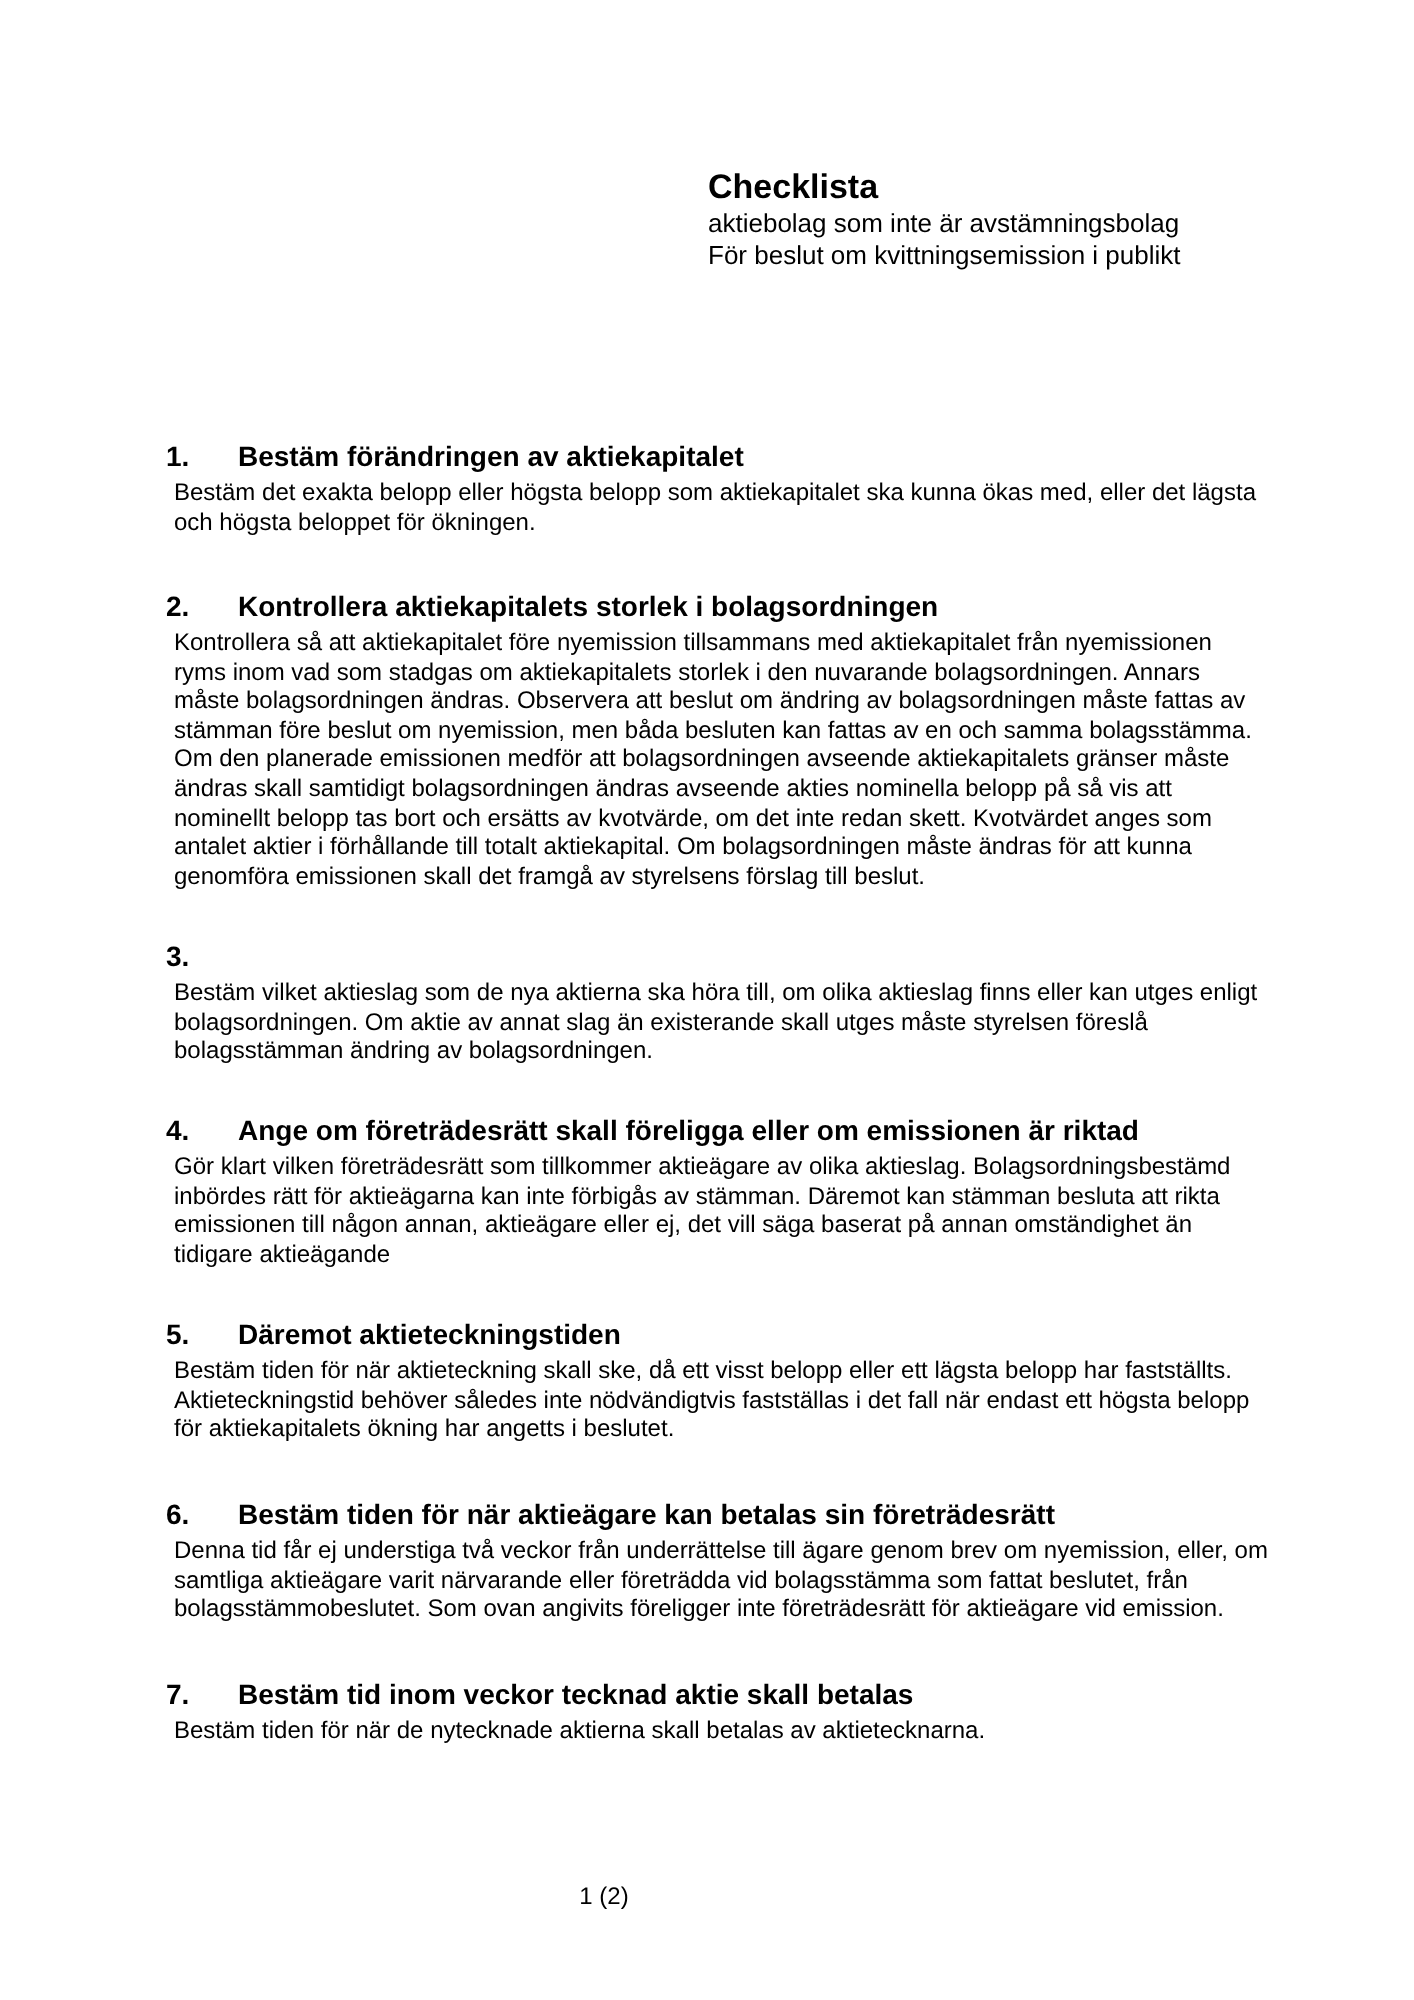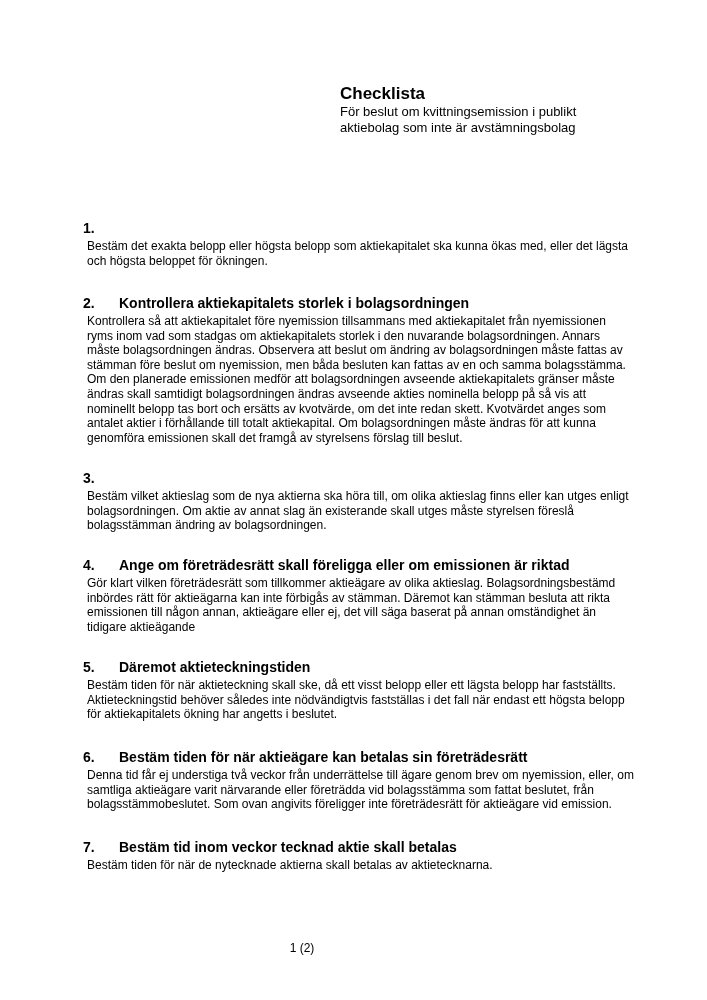--- a/index.html
+++ b/index.html
@@ -11,21 +11,21 @@
   .page{
     position:relative;
     width:707px;
     height:1000px;
     background:#ffffff;
     overflow:hidden;
   }
   
   .doc-header{
     position:absolute;
-    left:340px;
+    left:354px;
     top:84px;
     width:300px;
   }
   .doc-title{
     font-size:17px;
     font-weight:bold;
     line-height:20px;
     letter-spacing:0;
   }
   .doc-subtitle{
@@ -69,27 +69,28 @@
     line-height:14px;
   }
 </style>
 </head>
 <body>
 
 <div class="page">
 
   <div class="doc-header">
     <div class="doc-title">Checklista</div>
+    <div class="doc-subtitle">aktiebolag som inte är avstämningsbolag</div>
     <div class="doc-subtitle">För beslut om kvittningsemission i publikt</div>
-    <div class="doc-subtitle">aktiebolag som inte är avstämningsbolag</div>
   </div>
 
   <div class="section s1">
     <div class="section-heading">
       <span class="section-number">1.</span>
+      <span>Bestäm förändringen av aktiekapitalet</span>
     </div>
     <p class="section-body">Bestäm det exakta belopp eller högsta belopp som aktiekapitalet ska kunna ökas med, eller det lägsta och högsta beloppet för ökningen.</p>
   </div>
 
   <div class="section s2">
     <div class="section-heading">
       <span class="section-number">2.</span>
       <span>Kontrollera aktiekapitalets storlek i bolagsordningen</span>
     </div>
     <p class="section-body">Kontrollera så att aktiekapitalet före nyemission tillsammans med aktiekapitalet från nyemissionen ryms inom vad som stadgas om aktiekapitalets storlek i den nuvarande bolagsordningen. Annars måste bolagsordningen ändras. Observera att beslut om ändring av bolagsordningen måste fattas av stämman före beslut om nyemission, men båda besluten kan fattas av en och samma bolagsstämma. Om den planerade emissionen medför att bolagsordningen avseende aktiekapitalets gränser måste ändras skall samtidigt bolagsordningen ändras avseende akties nominella belopp på så vis att nominellt belopp tas bort och ersätts av kvotvärde, om det inte redan skett. Kvotvärdet anges som antalet aktier i förhållande till totalt aktiekapital. Om bolagsordningen måste ändras för att kunna genomföra emissionen skall det framgå av styrelsens förslag till beslut.</p>

